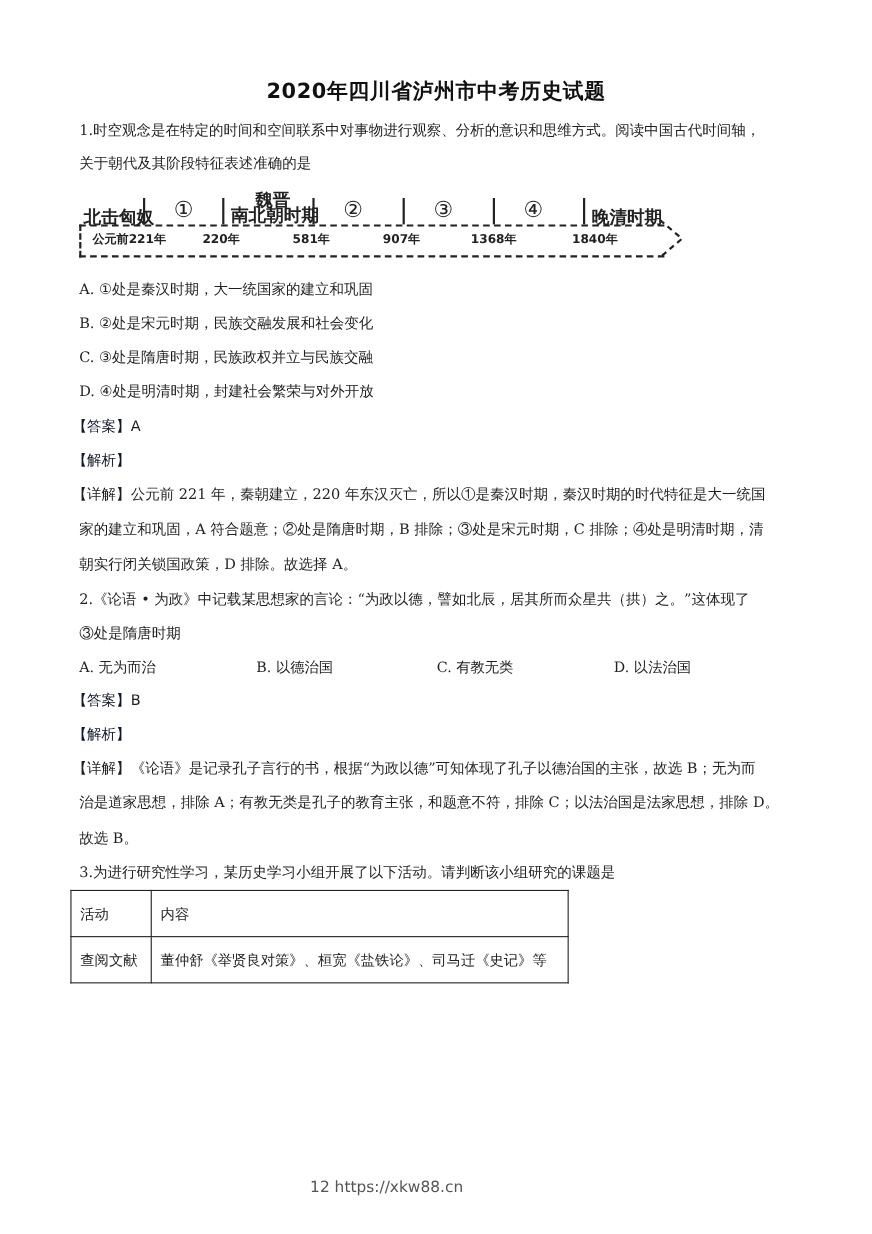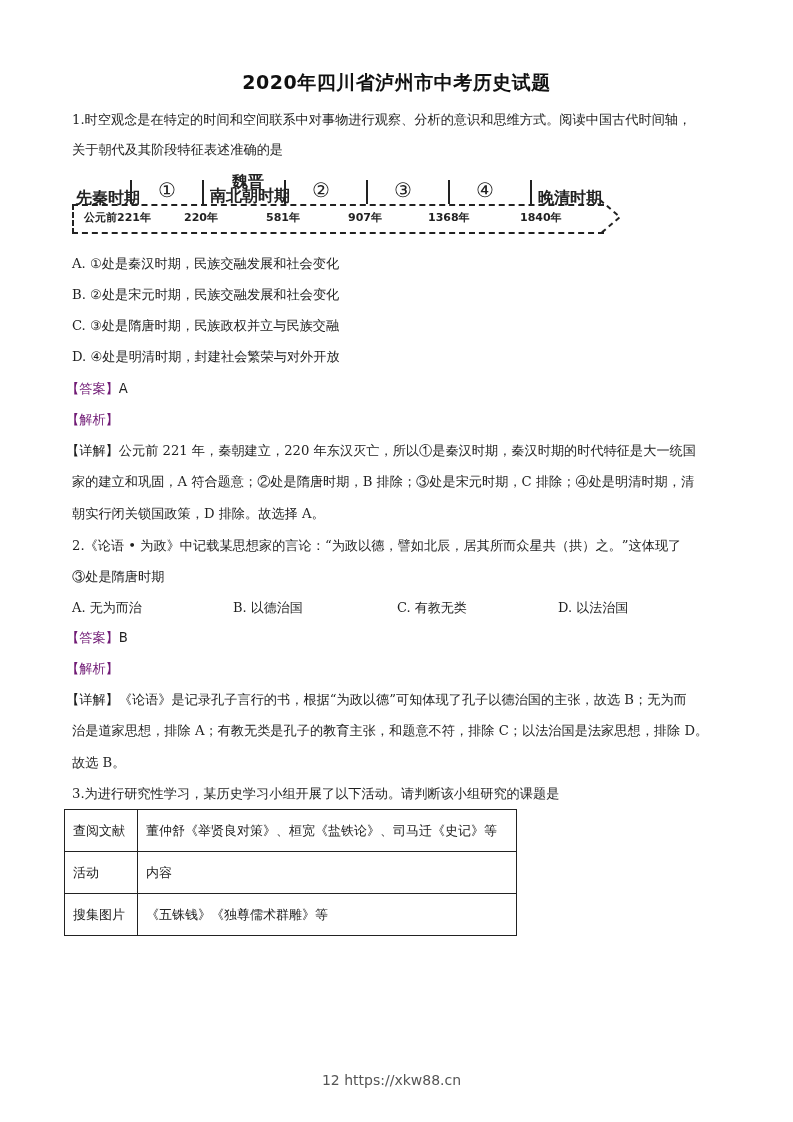--- a/index.html
+++ b/index.html
@@ -2,53 +2,53 @@
 <html><head>
   <meta charset="utf-8">
   <style>
     html, body { margin: 0; padding: 0; background: #ffffff; }
     body { width: 793px; height: 1122px; position: relative; overflow: hidden;
       font-family: "DejaVu Serif", "Liberation Serif", serif; color: #1a1a1a; }
     .abs { position: absolute; }
     .title { left: 0; width: 793px; top: 70px; text-align: center;
       font-family: "DejaVu Sans", "Liberation Sans", sans-serif; font-weight: bold; font-size: 19px; letter-spacing: 0.5px; color: #111; }
     .line { left: 72px; font-size: 13.2px; line-height: 16px; white-space: nowrap; color: #1f1f1f; }
-    .blue { color: #701a75; }
+    .blue { color: #0f172a; }
     .sans { font-family: "DejaVu Sans", "Liberation Sans", sans-serif; }
     
     .timeline { left: 72px; top: 172px; width: 560px; height: 70px; }
     .tl-bar { position: absolute; left: 0; top: 32px; width: 530px; height: 26px;
       border-top: 2px dashed #222; border-bottom: 2px dashed #222; border-left: 2px dashed #222; }
     .tl-arrow { position: absolute; left: 522px; top: 25px; width: 40px; height: 40px; }
     .tl-tick { position: absolute; top: 8px; width: 2px; height: 24px; background: #222; }
     .tl-label { position: absolute; font-family: Liberation Sans, sans-serif; font-weight: bold; font-size: 16px; color: #222; white-space: nowrap; }
     .tl-circle { position: absolute; top: 6px; font-size: 20px; color: #222; }
     .tl-year { position: absolute; top: 38px; font-family: "DejaVu Sans", "Liberation Sans", sans-serif; font-weight: bold; font-size: 11px; color: #222; white-space: nowrap; }
     
     table.act { position: absolute; left: 64px; top: 809px; width: 453px; border-collapse: collapse; }
     table.act td { border: 1px solid #222; height: 41px; font-size: 13px; color: #222; padding: 0 8px; white-space: nowrap; }
     table.act td.c1 { width: 56px; }
     .footer { left: 0; width: 703px; top: 1072px; text-align: center;
-      font-family: "DejaVu Sans", "Liberation Sans", sans-serif; font-size: 14px; color: #555; margin-left: 40px; }
+      font-family: "DejaVu Sans", "Liberation Sans", sans-serif; font-size: 14px; color: #555; }
     .opt4 { position: absolute; font-size: 13px; white-space: nowrap; }
   </style>
 </head>
 <body>
 
 <div class="abs title">2020年四川省泸州市中考历史试题</div>
 
 <div class="abs line" style="top:112px">1.时空观念是在特定的时间和空间联系中对事物进行观察、分析的意识和思维方式。阅读中国古代时间轴，</div>
 <div class="abs line" style="top:142px">关于朝代及其阶段特征表述准确的是</div>
 
 <div class="abs timeline">
   <div class="tl-bar"></div>
   <svg class="tl-arrow" viewBox="0 0 40 40">
     <polyline points="6,3 26,20 6,37" fill="none" stroke="#222" stroke-width="2" stroke-dasharray="5,4"></polyline>
   </svg>
-  <div class="tl-label" style="left:4px;top:16px">先秦时期</div>
+  <div class="tl-label" style="left:4px;top:16px">北击匈奴</div>
   <div class="tl-tick" style="left:58px"></div>
   <div class="tl-circle" style="left:86px">①</div>
   <div class="tl-tick" style="left:130px"></div>
   <div class="tl-label" style="left:160px;top:0px">魏晋</div>
   <div class="tl-label" style="left:138px;top:14px">南北朝时期</div>
   <div class="tl-tick" style="left:212px"></div>
   <div class="tl-circle" style="left:240px">②</div>
   <div class="tl-tick" style="left:294px"></div>
   <div class="tl-circle" style="left:322px">③</div>
   <div class="tl-tick" style="left:376px"></div>
@@ -57,21 +57,21 @@
   <div class="tl-label" style="left:466px;top:16px">晚清时期</div>
 
   <div class="tl-year" style="left:12px">公元前221年</div>
   <div class="tl-year" style="left:112px">220年</div>
   <div class="tl-year" style="left:194px">581年</div>
   <div class="tl-year" style="left:276px">907年</div>
   <div class="tl-year" style="left:356px">1368年</div>
   <div class="tl-year" style="left:448px">1840年</div>
 </div>
 
-<div class="abs line" style="top:256px">A. ①处是秦汉时期，民族交融发展和社会变化</div>
+<div class="abs line" style="top:256px">A. ①处是秦汉时期，大一统国家的建立和巩固</div>
 <div class="abs line" style="top:287px">B. ②处是宋元时期，民族交融发展和社会变化</div>
 <div class="abs line" style="top:318px">C. ③处是隋唐时期，民族政权并立与民族交融</div>
 <div class="abs line" style="top:349px">D. ④处是明清时期，封建社会繁荣与对外开放</div>
 
 <div class="abs line" style="top:381px;left:66px">
   <span class="blue">【答案】</span><span class="sans">A</span>
 </div>
 <div class="abs line blue" style="top:412px;left:66px">【解析】</div>
 
 <div class="abs line" style="top:443px;left:66px">
@@ -96,30 +96,26 @@
   <span>【详解】</span><span>《论语》是记录孔子言行的书，根据“为政以德”可知体现了孔子以德治国的主张，故选 B；无为而</span>
 </div>
 <div class="abs line" style="top:723px">治是道家思想，排除 A；有教无类是孔子的教育主张，和题意不符，排除 C；以法治国是法家思想，排除 D。</div>
 <div class="abs line" style="top:755px">故选 B。</div>
 
 <div class="abs line" style="top:786px">3.为进行研究性学习，某历史学习小组开展了以下活动。请判断该小组研究的课题是</div>
 
 <table class="act">
   <tbody>
       <tr>
-    <td class="c1">查阅文献</td>
-    <td>董仲舒《举贤良对策》、桓宽《盐铁论》、司马迁《史记》等</td>
-  </tr>
-  <tr>
     <td class="c1">活动</td>
     <td>内容</td>
   </tr>
   <tr>
-    <td class="c1">搜集图片</td>
-    <td>《五铢钱》《独尊儒术群雕》等</td>
+    <td class="c1">查阅文献</td>
+    <td>董仲舒《举贤良对策》、桓宽《盐铁论》、司马迁《史记》等</td>
   </tr>
 </tbody>
   </table>
 
 <div class="abs footer">
   <span>12</span>
   <span>https://xkw88.cn</span>
 </div>
 
 </body></html>

